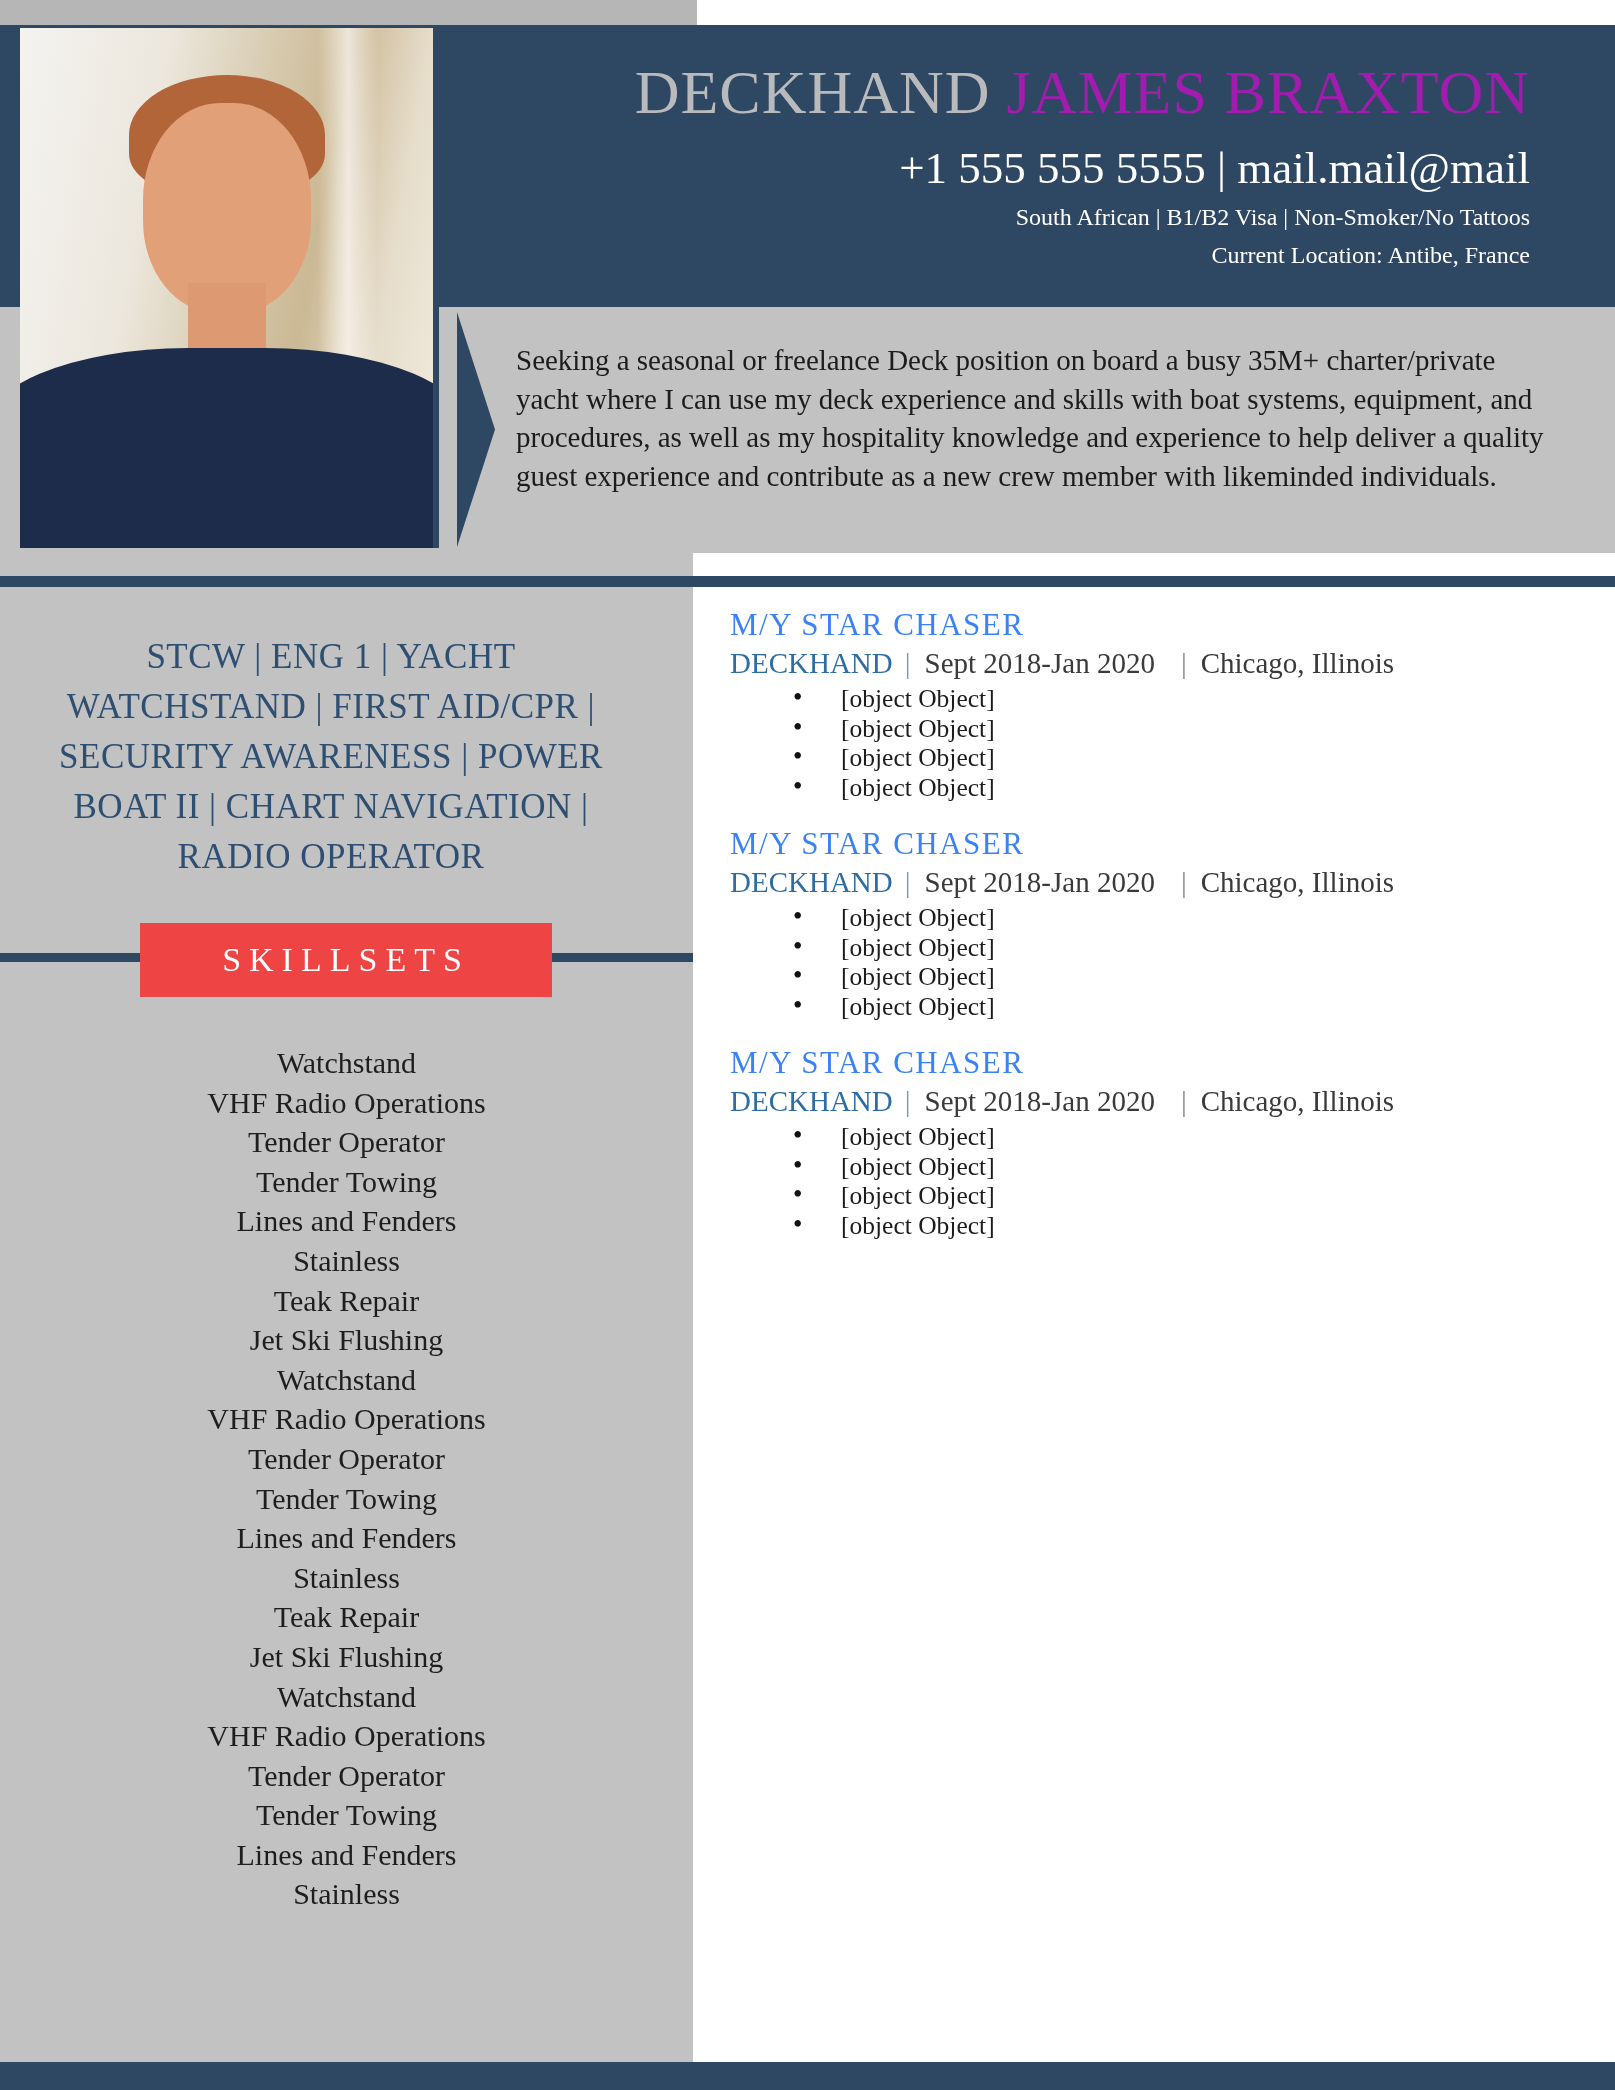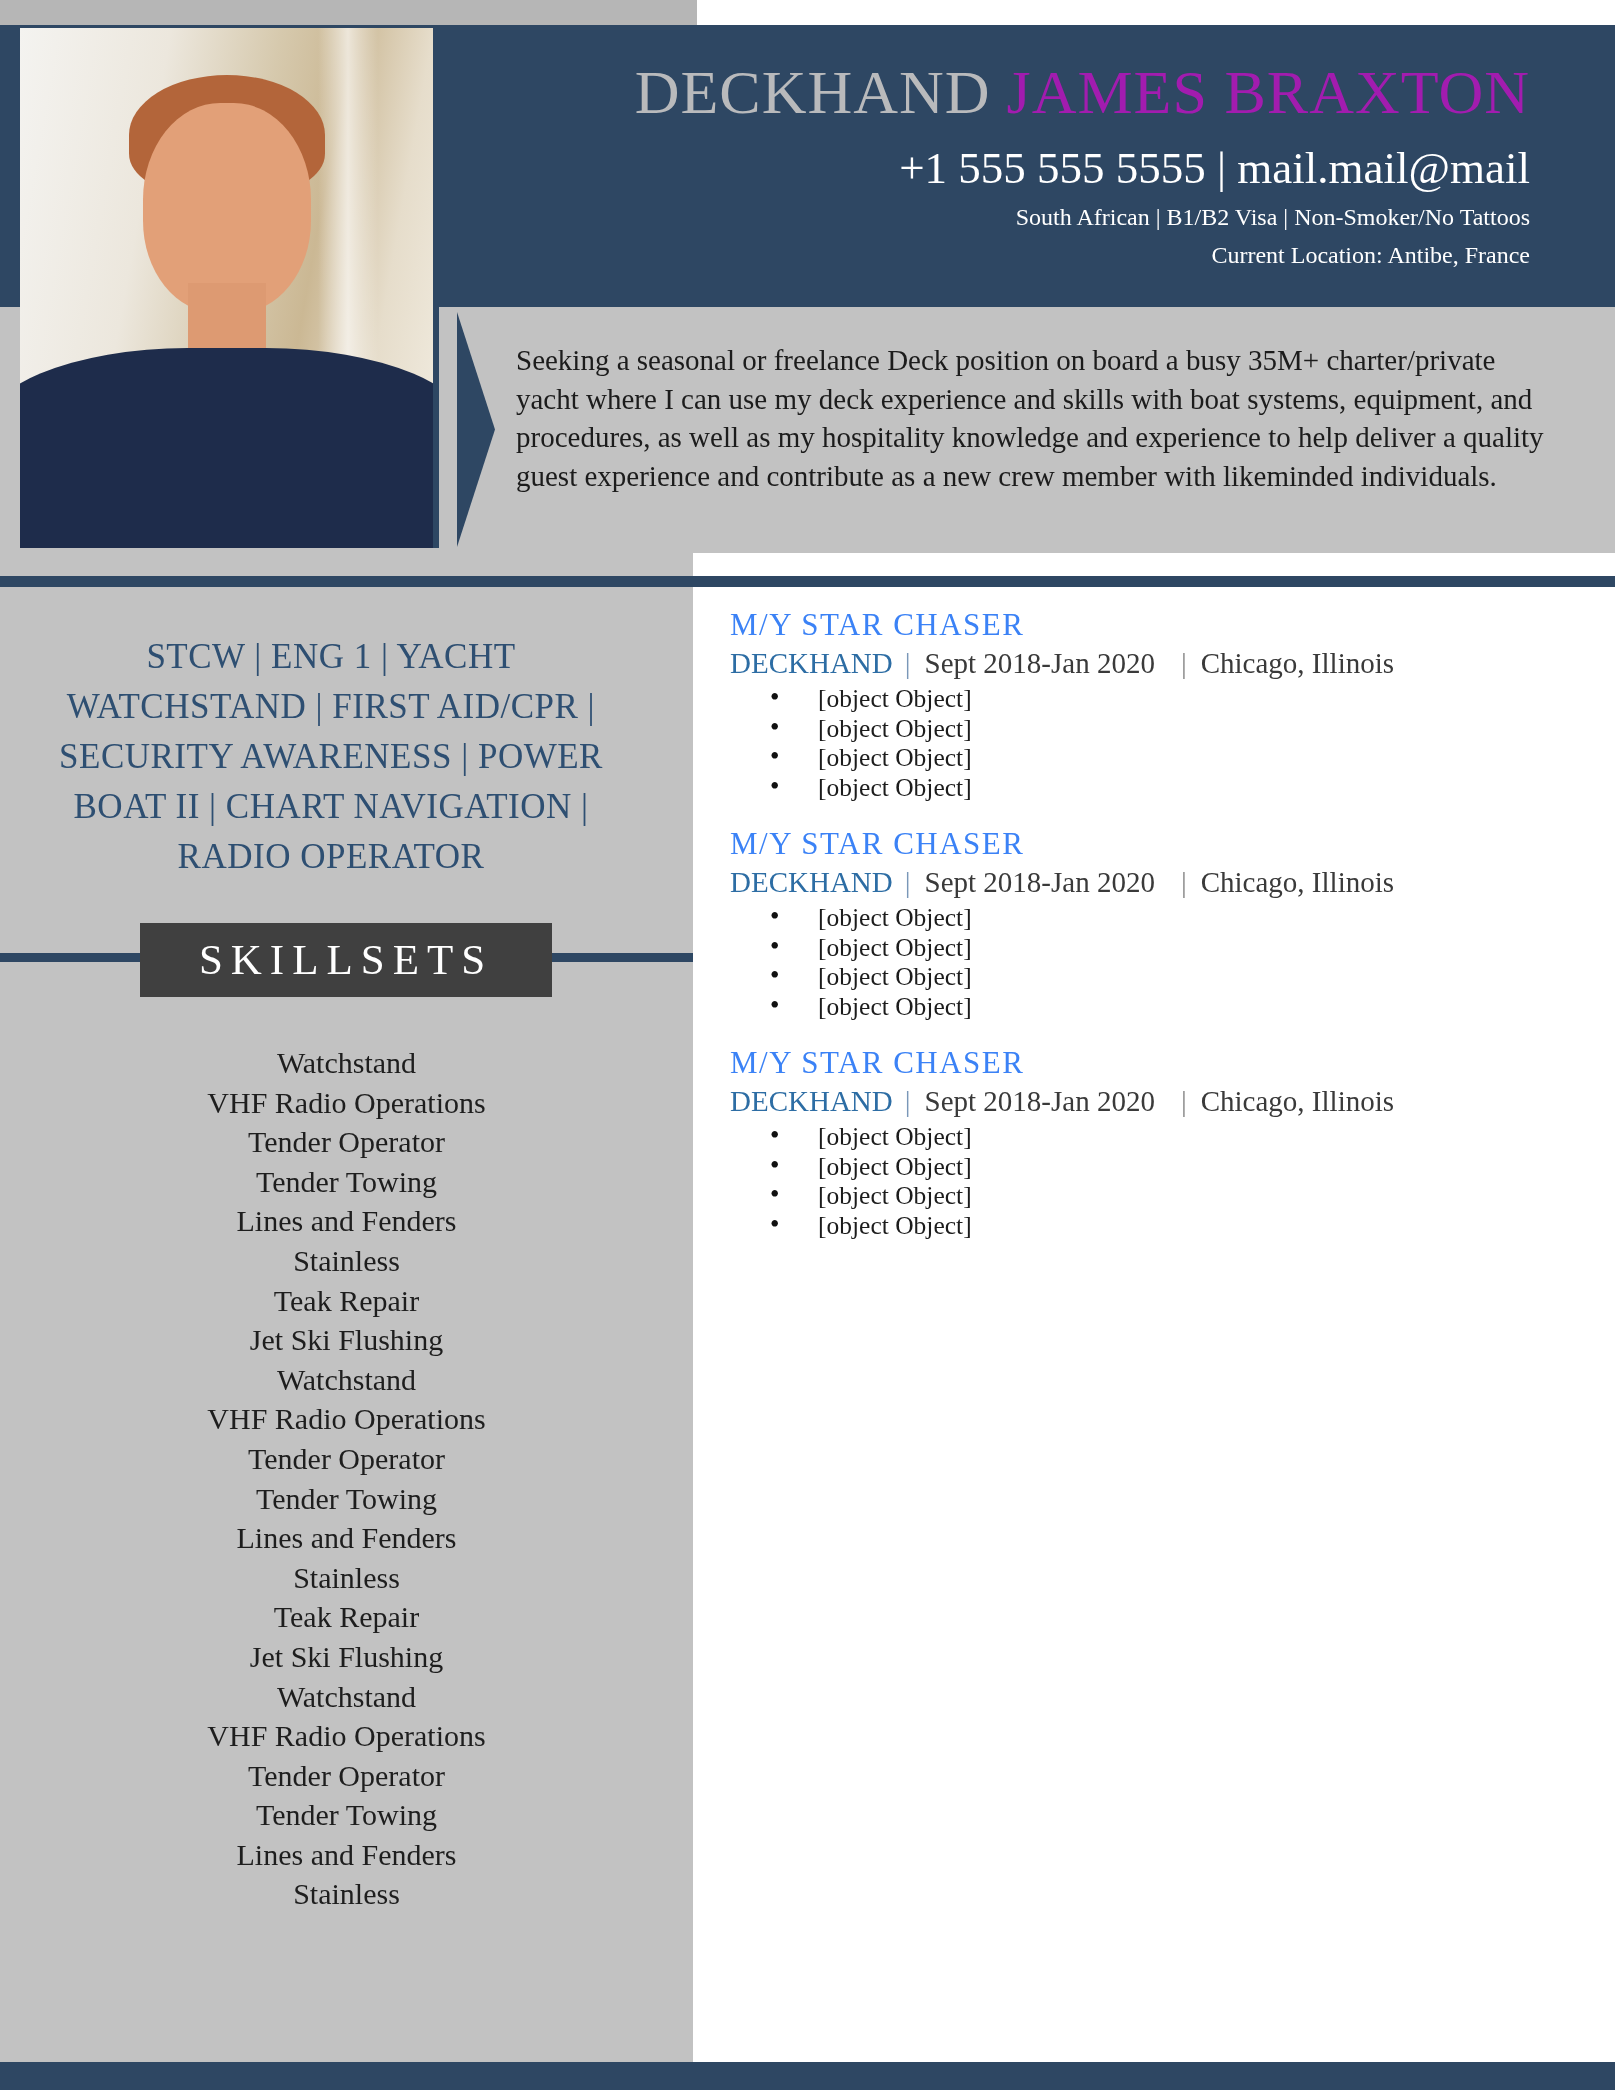--- a/index.html
+++ b/index.html
@@ -39,38 +39,38 @@
   .name-rest{color:#a21caf;margin-left:16px;}
   .contact-line{font-size:45px;line-height:60px;margin-top:10px;white-space:nowrap;}
   .detail-line{font-size:24px;line-height:38px;white-space:nowrap;}
 
   
   .objective{position:absolute;left:516px;top:341px;width:1048px;font-size:29px;line-height:38.7px;color:#1c1c1c;}
 
   
   .certs{position:absolute;left:51px;top:632px;width:560px;text-align:center;
          font-size:35px;line-height:50px;letter-spacing:.5px;color:#2e4f72;}
-  .skills-box{position:absolute;left:140px;top:923px;width:412px;height:74px;background:#404040;
-         color:#fff;font-size:43px;letter-spacing:8px;line-height:74px;text-align:center;}
+  .skills-box{position:absolute;left:140px;top:923px;width:412px;height:74px;background:#ef4444;
+         color:#fff;font-size:34px;letter-spacing:8px;line-height:74px;text-align:center;}
   .rule-left{position:absolute;left:0;top:953px;width:140px;height:9px;background:#2e4763;}
   .rule-right{position:absolute;left:552px;top:953px;width:141px;height:9px;background:#2e4763;}
   .skills{position:absolute;left:0;top:1043px;width:693px;text-align:center;color:#1e1e1e;}
   .skill-item{font-size:30px;line-height:39.6px;}
 
   
   .jobs{position:absolute;left:730px;top:605px;width:845px;}
   .job{margin-bottom:22px;}
   .job-title{font-size:31px;line-height:40px;letter-spacing:1.5px;color:#3b82f6;}
   .job-sub{font-size:29px;line-height:36px;white-space:nowrap;}
   .job-role{color:#2d6da4;}
   .pipe-blue{color:#7a97b8;margin:0 14px 0 12px;}
   .job-dates{color:#3a3a3a;}
   .pipe-gray{color:#8a8a8a;margin:0 14px 0 26px;}
   .job-loc{color:#3a3a3a;}
-  .job ul{list-style:none;margin:3px 0 0 88px;padding:0;width:745px;}
+  .job ul{list-style:none;margin:3px 0 0 111px;padding:0;width:745px;}
   .job li{position:relative;font-size:25.5px;line-height:29.5px;color:#1c1c1c;}
   .job li::before{content:"\2022";position:absolute;left:-48px;top:-1px;font-size:27px;color:#111;}
 </style>
 </head>
 <body>
 
 <div id="page">
 
   <div class="top-strip"></div>
   <div class="header-band"></div>

